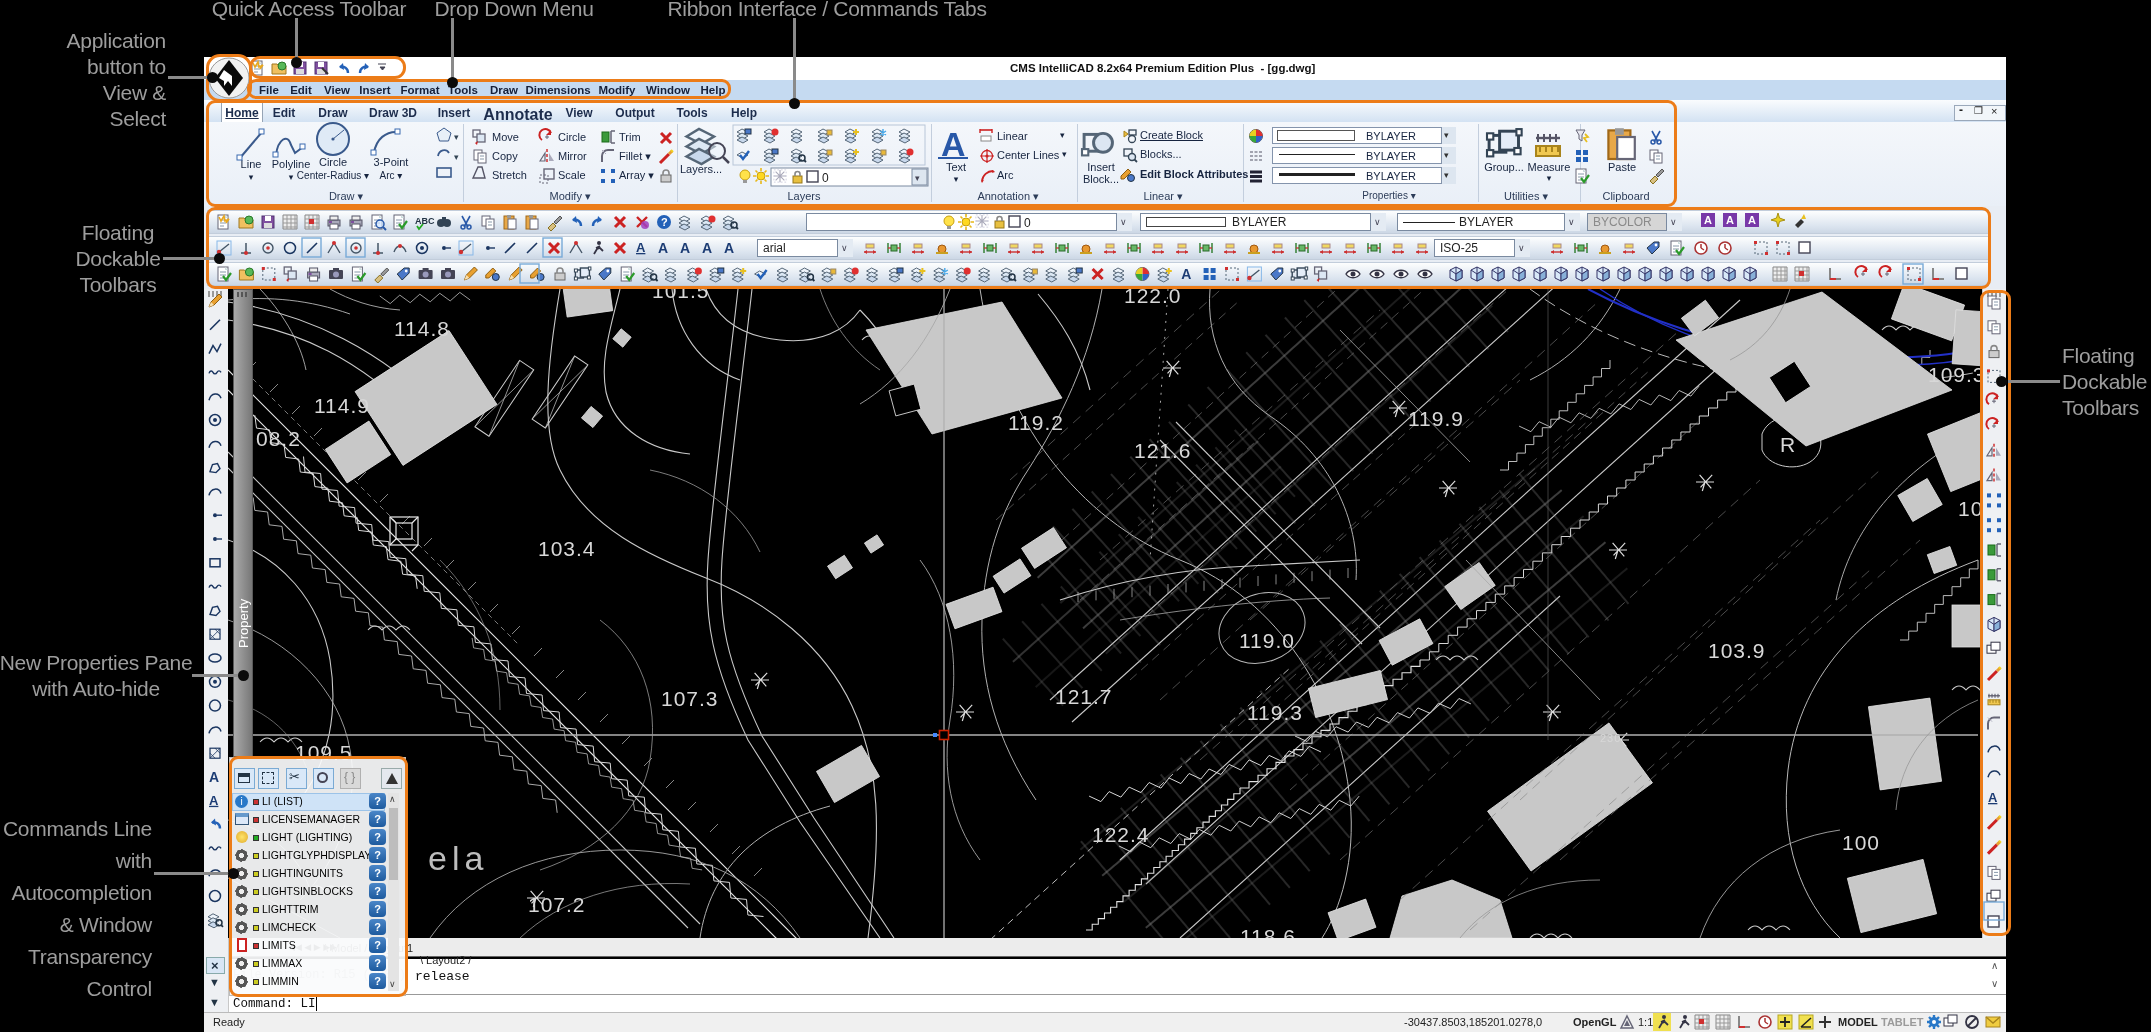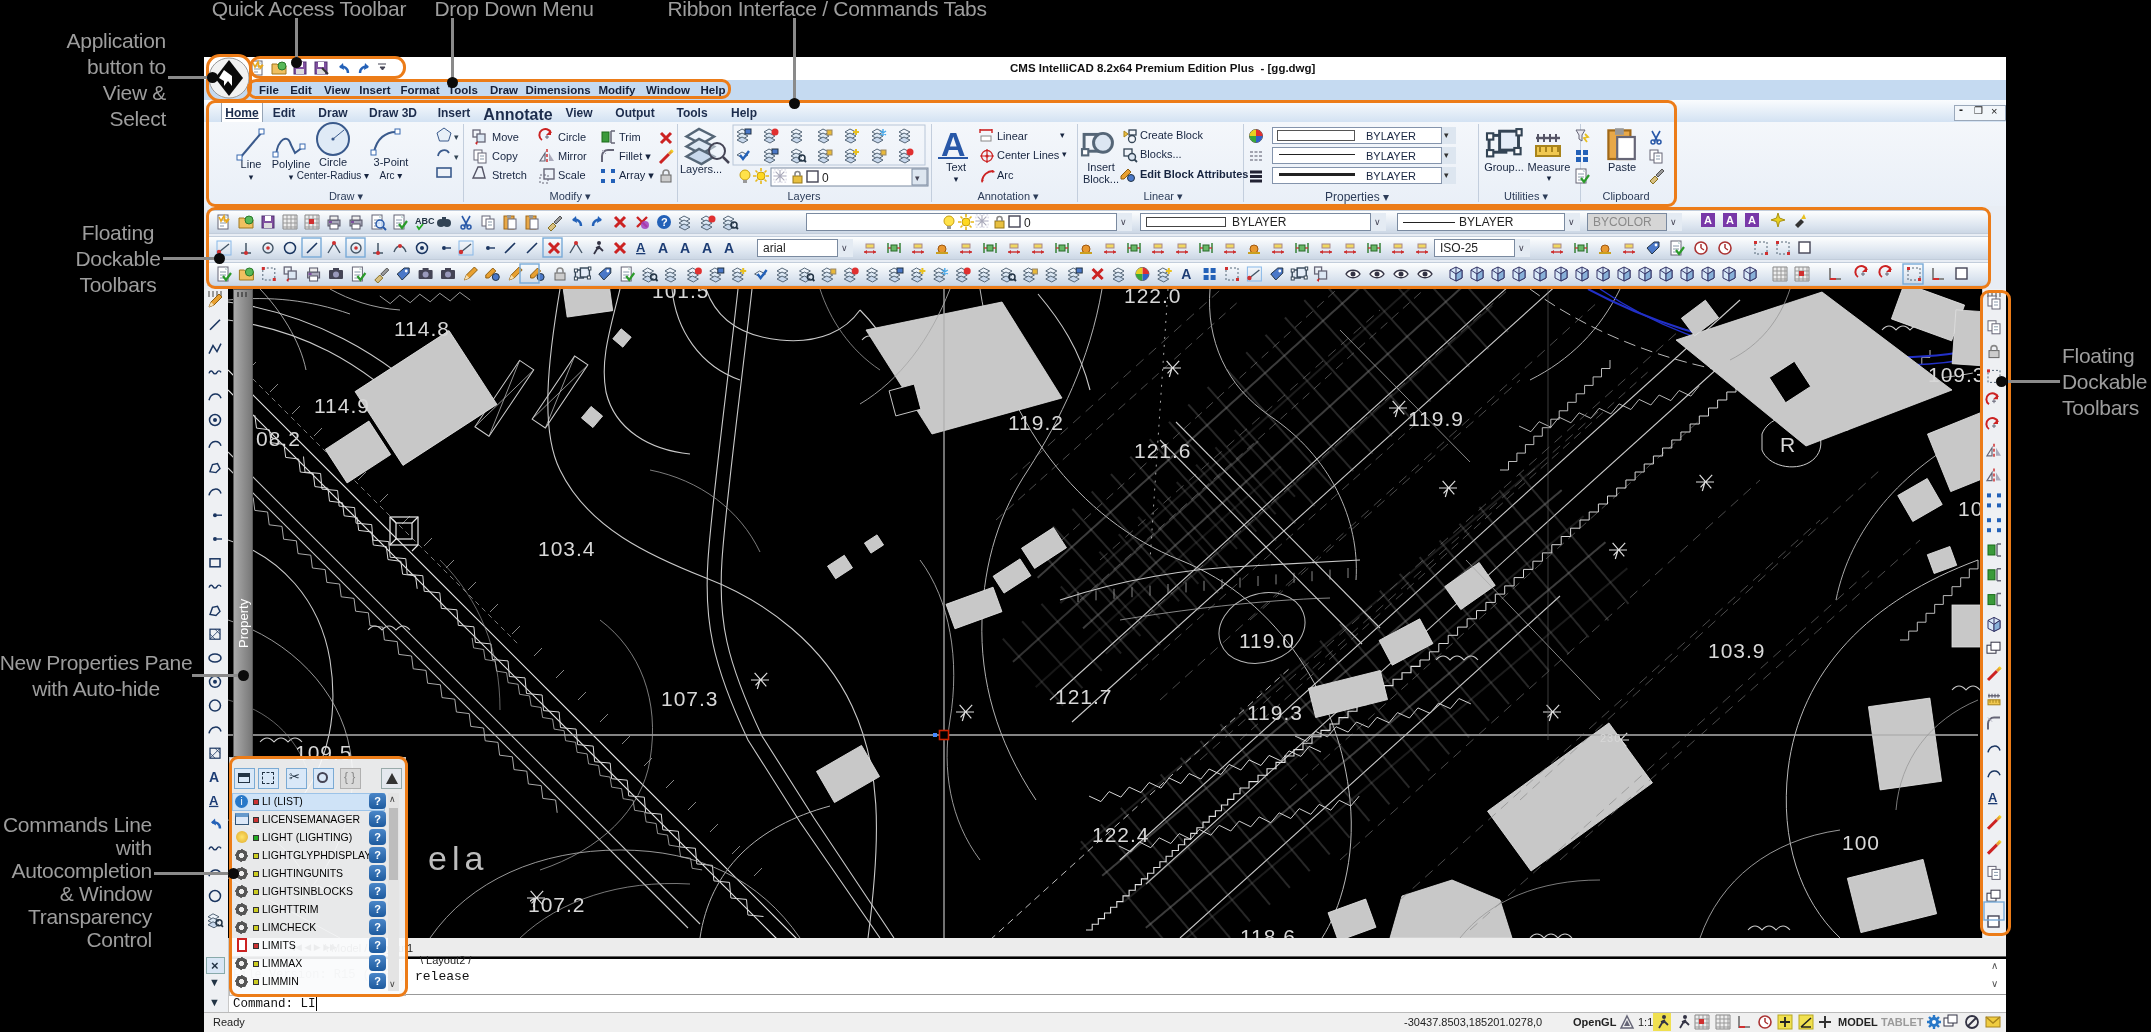--- a/index.html
+++ b/index.html
@@ -9,21 +9,21 @@
 .dot{position:absolute;width:11px;height:11px;border-radius:50%;background:#0b0b0b;z-index:70}
 .cline{position:absolute;background:#8a8a8a;z-index:65}
 .mono{font-family:"Liberation Mono",monospace}
 </style></head><body>
 <div class="ann" style="top:-4px;font-size:21px;line-height:26px;left:309px;transform:translateX(-50%);text-align:center;">Quick Access Toolbar</div>
 <div class="ann" style="top:-4px;font-size:21px;line-height:26px;left:514px;transform:translateX(-50%);text-align:center;">Drop Down Menu</div>
 <div class="ann" style="top:-4px;font-size:21px;line-height:26px;left:827px;transform:translateX(-50%);text-align:center;">Ribbon Interface / Commands Tabs</div>
 <div class="ann" style="top:28px;font-size:21px;line-height:26px;right:1985px;text-align:right;">Application<br>button to<br>View &amp;<br>Select</div>
 <div class="ann" style="top:220px;font-size:21px;line-height:26px;left:118px;transform:translateX(-50%);text-align:center;">Floating<br>Dockable<br>Toolbars</div>
 <div class="ann" style="top:650px;font-size:21px;line-height:26px;left:96px;transform:translateX(-50%);text-align:center;">New Properties Pane<br>with Auto-hide</div>
-<div class="ann" style="top:813px;font-size:21px;line-height:23px;right:1999px;text-align:right;">Commands Line<br>with<br>Autocompletion<br>&amp; Window<br>Transparency<br>Control</div>
+<div class="ann" style="top:813px;font-size:21px;line-height:32px;right:1999px;text-align:right;">Commands Line<br>with<br>Autocompletion<br>&amp; Window<br>Transparency<br>Control</div>
 <div class="ann" style="top:343px;font-size:21px;line-height:26px;left:2062px;text-align:left;">Floating<br>Dockable<br>Toolbars</div>
 <div class="cline" style="left:295px;top:18px;width:3px;height:46px"></div>
 <div class="dot" style="left:291px;top:57px"></div>
 <div class="cline" style="left:451px;top:18px;width:3px;height:65px"></div>
 <div class="dot" style="left:447px;top:77px"></div>
 <div class="cline" style="left:793px;top:18px;width:3px;height:86px"></div>
 <div class="dot" style="left:789px;top:98px"></div>
 <div class="cline" style="left:168px;top:76px;width:44px;height:3px"></div>
 <div class="dot" style="left:207px;top:72px"></div>
 <div class="cline" style="left:163px;top:257px;width:56px;height:3px"></div>
@@ -67,21 +67,21 @@
 <div class="ab" style="left:1077px;top:124px;width:1px;height:78px;background:#c3cedd"></div>
 <div class="ab" style="left:1243px;top:124px;width:1px;height:78px;background:#c3cedd"></div>
 <div class="ab" style="left:1478px;top:124px;width:1px;height:78px;background:#c3cedd"></div>
 <div class="ab" style="left:1580px;top:124px;width:1px;height:78px;background:#c3cedd"></div>
 <div class="ab" style="left:1674px;top:124px;width:1px;height:78px;background:#c3cedd"></div>
 <div class="t" style="left:346px;top:190px;font-size:11px;color:#2c3c58;transform:translateX(-50%)">Draw ▾</div>
 <div class="t" style="left:570px;top:190px;font-size:11px;color:#2c3c58;transform:translateX(-50%)">Modify ▾</div>
 <div class="t" style="left:804px;top:190px;font-size:11px;color:#2c3c58;transform:translateX(-50%)">Layers</div>
 <div class="t" style="left:1008px;top:190px;font-size:11px;color:#2c3c58;transform:translateX(-50%)">Annotation ▾</div>
 <div class="t" style="left:1163px;top:190px;font-size:11px;color:#2c3c58;transform:translateX(-50%)">Linear ▾</div>
-<div class="t" style="left:1357px;top:190px;font-size:12px;color:#2c3c58;transform:translateX(-50%)">Properties ▾</div>
+<div class="t" style="left:1389px;top:190px;font-size:10px;color:#2c3c58;transform:translateX(-50%)">Properties ▾</div>
 <div class="t" style="left:1526px;top:190px;font-size:11px;color:#2c3c58;transform:translateX(-50%)">Utilities ▾</div>
 <div class="t" style="left:1626px;top:190px;font-size:11px;color:#2c3c58;transform:translateX(-50%)">Clipboard</div>
 <div class="t" style="left:251px;top:158px;font-size:11px;color:#16243f;transform:translateX(-50%);">Line</div>
 <div class="t" style="left:251px;top:172px;font-size:9px;color:#16243f;transform:translateX(-50%);">▾</div>
 <div class="t" style="left:291px;top:158px;font-size:11px;color:#16243f;transform:translateX(-50%);">Polyline</div>
 <div class="t" style="left:291px;top:172px;font-size:9px;color:#16243f;transform:translateX(-50%);">▾</div>
 <div class="t" style="left:333px;top:156px;font-size:11px;color:#16243f;transform:translateX(-50%);">Circle</div>
 <div class="t" style="left:333px;top:170px;font-size:10px;color:#16243f;transform:translateX(-50%);">Center-Radius ▾</div>
 <div class="t" style="left:391px;top:156px;font-size:11px;color:#16243f;transform:translateX(-50%);">3-Point</div>
 <div class="t" style="left:391px;top:170px;font-size:10px;color:#16243f;transform:translateX(-50%);">Arc ▾</div>
@@ -98,21 +98,21 @@
 <div class="t" style="left:810px;top:169px;font-size:12px;color:#16243f;">0</div>
 <div class="t" style="left:956px;top:161px;font-size:11px;color:#16243f;transform:translateX(-50%);">Text</div>
 <div class="t" style="left:956px;top:174px;font-size:9px;color:#16243f;transform:translateX(-50%);">▾</div>
 <div class="t" style="left:997px;top:130px;font-size:11px;color:#16243f;">Linear</div>
 <div class="t" style="left:1060px;top:130px;font-size:9px;color:#16243f;">▾</div>
 <div class="t" style="left:997px;top:149px;font-size:11px;color:#16243f;">Center Lines</div>
 <div class="t" style="left:1062px;top:149px;font-size:9px;color:#16243f;">▾</div>
 <div class="t" style="left:997px;top:169px;font-size:11px;color:#16243f;">Arc</div>
 <div class="t" style="left:1101px;top:161px;font-size:11px;color:#16243f;transform:translateX(-50%);">Insert</div>
 <div class="t" style="left:1101px;top:173px;font-size:11px;color:#16243f;transform:translateX(-50%);">Block...</div>
-<div class="t" style="left:1140px;top:129px;font-size:11px;color:#16243f;">Create Block</div>
+<div class="t" style="left:1140px;top:129px;font-size:11px;color:#16243f;text-decoration:underline;">Create Block</div>
 <div class="t" style="left:1140px;top:148px;font-size:11px;color:#16243f;">Blocks...</div>
 <div class="t" style="left:1140px;top:168px;font-size:11px;color:#16243f;font-weight:bold;">Edit Block Attributes</div>
 <div class="ab" style="left:1272px;top:127px;width:184px;height:17px;background:#fff;border:1px solid #8494ac"></div>
 <div class="ab" style="left:1441px;top:127px;width:15px;height:17px;background:#dde6f0;border-left:1px solid #8494ac"></div>
 <div class="t" style="left:1444px;top:130px;font-size:9px;color:#333">▾</div>
 <div class="t" style="left:1366px;top:130px;font-size:11px;color:#16243f;">BYLAYER</div>
 <div class="ab" style="left:1272px;top:147px;width:184px;height:17px;background:#fff;border:1px solid #8494ac"></div>
 <div class="ab" style="left:1441px;top:147px;width:15px;height:17px;background:#dde6f0;border-left:1px solid #8494ac"></div>
 <div class="t" style="left:1444px;top:150px;font-size:9px;color:#333">▾</div>
 <div class="t" style="left:1366px;top:150px;font-size:11px;color:#16243f;">BYLAYER</div>

